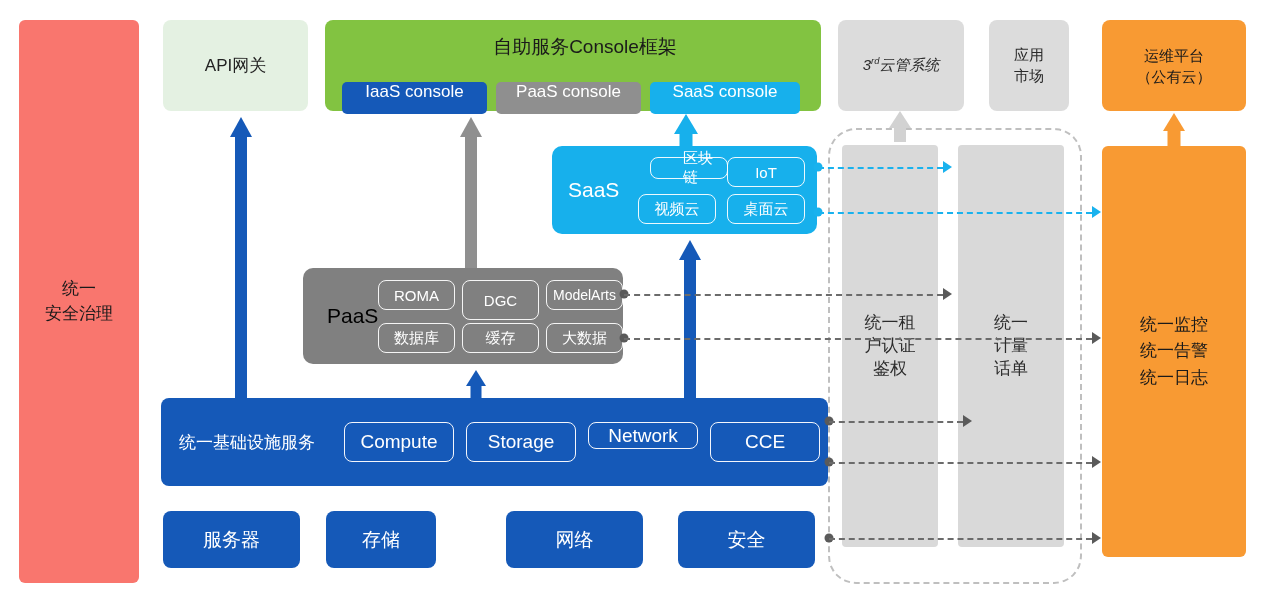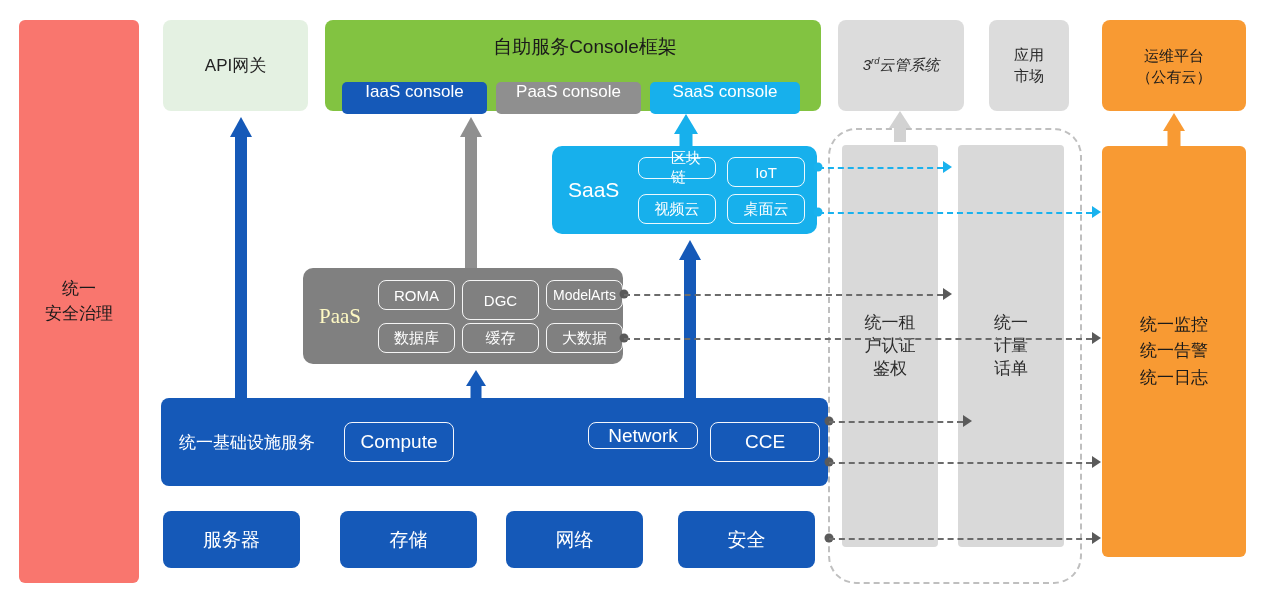--- a/index.html
+++ b/index.html
@@ -29,21 +29,21 @@
   .ops-top{background:#f89a33;color:#1a1a1a;font-size:15px;line-height:1.4;border-radius:8px;}
   .ops-col{background:#f89a33;color:#1a1a1a;font-size:17px;line-height:1.55;border-radius:6px;}
 
   
   .saas{background:#17b0ec;border-radius:10px;display:block;}
   .saas-label{position:absolute;left:16px;top:50%;transform:translateY(-50%);color:#fff;font-size:21px;}
   .pill{position:absolute;box-sizing:border-box;border:1.6px solid rgba(255,255,255,.92);border-radius:8px;display:flex;align-items:center;justify-content:center;color:#fff;font-size:15px;}
 
   
   .paas{background:#808080;border-radius:10px;display:block;}
-  .paas-label{position:absolute;left:16px;top:50%;transform:translateY(-50%);color:#fef9c3;font-size:21px;font-family:Liberation Serif, serif;}
+  .paas-label{position:absolute;left:24px;top:50%;transform:translateY(-50%);color:#000000;font-size:21px;}
 
   
   .iaas{background:#1559b8;border-radius:8px;display:block;}
   .iaas-label{position:absolute;left:18px;top:50%;transform:translateY(-50%);color:#fff;font-size:17px;}
   .iaas-pill{position:absolute;box-sizing:border-box;border:1.6px solid rgba(255,255,255,.95);border-radius:8px;display:flex;align-items:center;justify-content:center;color:#fff;font-size:19px;}
 
   
   .hw{background:#1559b8;color:#fff;font-size:19px;border-radius:8px;}
 
   
@@ -129,21 +129,21 @@
   <div class="svc-col" style="position:absolute;left:958px;top:145px;width:106px;height:402px;">
     <div class="svc-col-label">
       <span>统一</span><br>
       <span>计量</span><br>
       <span>话单</span>
     </div>
   </div>
 
   <div class="saas" style="position:absolute;left:552px;top:146px;width:265px;height:88px;">
     <div class="saas-label">SaaS</div>
-    <div class="pill" style="left:86px;top:11px;width:78px;height:22px;padding-left:32px;">
+    <div class="pill" style="left:98px;top:11px;width:78px;height:22px;padding-left:32px;">
       <span>区块链</span>
     </div>
     <div class="pill" style="left:175px;top:11px;width:78px;height:30px;">
       <span>IoT</span>
     </div>
     <div class="pill" style="left:86px;top:48px;width:78px;height:30px;">
       <span>视频云</span>
     </div>
     <div class="pill" style="left:175px;top:48px;width:78px;height:30px;">
       <span>桌面云</span>
@@ -170,32 +170,35 @@
     <div class="pill" style="left:243px;top:55px;width:77px;height:30px;">
       <span>大数据</span>
     </div>
   </div>
 
   <div class="iaas" style="position:absolute;left:161px;top:398px;width:667px;height:88px;">
     <div class="iaas-label">统一基础设施服务</div>
     <div class="iaas-pill" style="left:183px;top:24px;width:110px;height:40px;">
       <span>Compute</span>
     </div>
+    <div class="iaas-pill" style="left:305px;top:24px;width:110px;height:40px;">
+      <span>Storage</span>
+    </div>
     <div class="iaas-pill" style="left:427px;top:24px;width:110px;height:27px;">
       <span>Network</span>
     </div>
     <div class="iaas-pill" style="left:549px;top:24px;width:110px;height:40px;">
       <span>CCE</span>
     </div>
   </div>
 
   <div class="box hw" style="left:163px;top:511px;width:137px;height:57px;">
     <span>服务器</span>
   </div>
-  <div class="box hw" style="left:340px;top:511px;width:137px;height:57px;">
+  <div class="box hw" style="left:326px;top:511px;width:110px;height:57px;">
     <span>存储</span>
   </div>
   <div class="box hw" style="left:506px;top:511px;width:137px;height:57px;">
     <span>网络</span>
   </div>
   <div class="box hw" style="left:678px;top:511px;width:137px;height:57px;">
     <span>安全</span>
   </div>
 
   <div class="arrow-up" style="left:226px;top:117px;width:30px;height:281px;">

